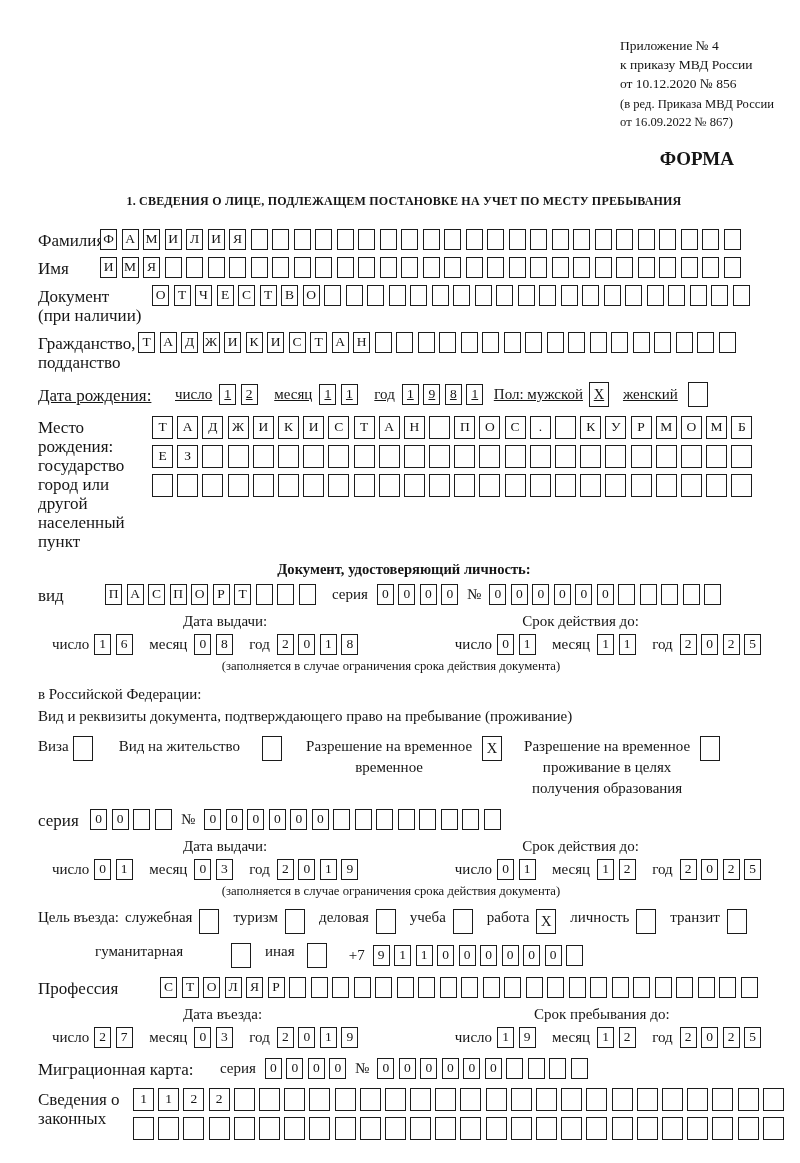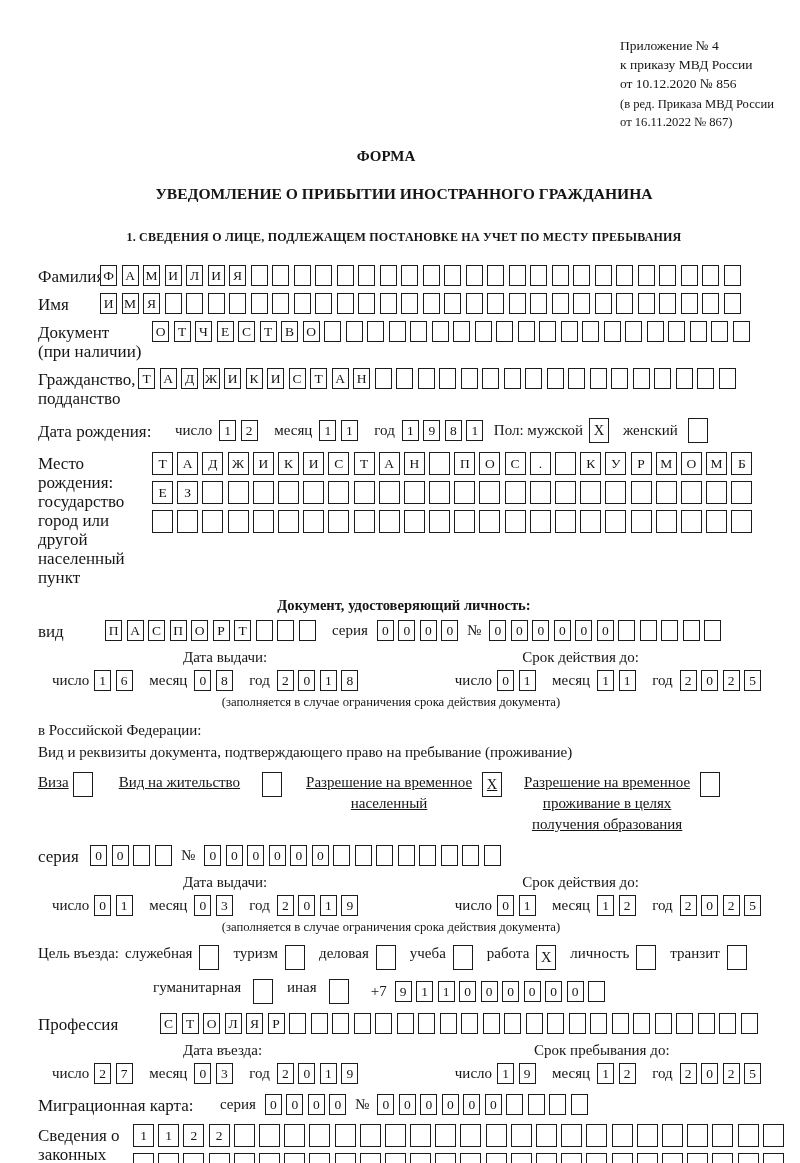--- a/index.html
+++ b/index.html
@@ -4,21 +4,21 @@
 <style>
   html,body{margin:0;padding:0;background:#fff;}
   .page{
     position:relative; width:800px; height:1163px; margin:0 auto; background:#fff;
     box-sizing:border-box; padding:36px 30px 0 38px; overflow:hidden;
     font-family:"Liberation Serif","DejaVu Serif",serif; color:#151515;
   }
   
   .annex{margin-left:582px; font-size:13.5px; line-height:1.42; white-space:nowrap;}
   .annex .amend{font-size:12.6px; margin-top:3px; line-height:1.4;}
-  .form-label{text-align:center; margin:16px 36px 0 0; font-weight:bold; font-size:15px;}
+  .form-label{text-align:right; margin:16px 36px 0 0; font-weight:bold; font-size:19px;}
   
   .title{text-align:center; font-weight:bold; font-size:15.6px; line-height:1.62; margin-top:16px;}
   .title .blank{display:inline-block; width:58px; height:14px; border-bottom:1.8px solid #333; margin-left:9px;}
   .sec-heading{margin-top:24px; font-weight:bold; font-size:12px; text-align:center; white-space:nowrap; letter-spacing:.2px;}
   
   .frow{display:flex; align-items:flex-start; margin-top:7px;}
   .flabel{flex:0 0 auto; font-size:17px; line-height:19px; padding-top:2px;}
   .lw62{width:62px;} .lw100{width:100px;} .lw114{width:114px;} .lw122{width:122px;} .lw95{width:95px;}
   .cells{display:flex; flex-wrap:nowrap;}
   .cell{flex:0 0 auto; width:17px; height:21px; box-sizing:border-box; border:1.5px solid #1c1c1c;
@@ -33,47 +33,46 @@
   .dl0{margin-right:7px;}
   
   .center-bold{text-align:center; font-weight:bold; font-size:14.6px; margin-top:10px;}
   
   .dates-head{display:flex; font-size:15px; margin-top:8px;}
   .dates-row{display:flex; align-items:center; margin-top:4px;}
   .fineprint{font-size:12.7px; text-align:center; padding-right:26px; margin-top:4px;}
   .plain{font-size:15px; margin-top:9px; line-height:1.5;}
   
   .cbrow{display:flex; align-items:flex-start; margin-top:8px; font-size:15px;}
-  .cb-pair{display:flex; align-items:flex-start;text-decoration:underline;}
+  .cb-pair{display:flex; align-items:flex-start;}
   .cb-txt{text-align:center; line-height:21px;}
   .cbrow .checkbox{margin-left:10px;}
   
   .purpose{display:flex; align-items:flex-start; font-size:15px; margin-top:10px;font-family:Liberation Serif, serif;}
   .purpose .checkbox{margin-left:7px;}
   .purpose .item{margin-left:14px; display:flex; align-items:flex-start;}
   .purpose .item:first-child{margin-left:0;}
 </style>
 </head>
 <body>
 
 <div class="page">
 
   <div class="annex">
     <div>Приложение № 4</div>
     <div>к приказу МВД России</div>
     <div>от 10.12.2020 № 856</div>
     <div class="amend">
       <div>(в ред. Приказа МВД России</div>
-      <div>от 16.11.2022 № 867)</div>
+      <div>от 16.09.2022 № 867)</div>
     </div>
   </div>
   <div class="form-label">ФОРМА</div>
 
   <div class="title">
-    <div>УВЕДОМЛЕНИЕ О ПРИБЫТИИ ИНОСТРАННОГО ГРАЖДАНИНА</div>
   </div>
 
   <div class="sec-heading">1. СВЕДЕНИЯ О ЛИЦЕ, ПОДЛЕЖАЩЕМ ПОСТАНОВКЕ НА УЧЕТ ПО МЕСТУ ПРЕБЫВАНИЯ</div>
 
   <div class="frow" style="margin-top:20px;">
     <span class="flabel lw62">Фамилия</span>
     <span class="cells">
         <span class="cell">Ф</span>
         <span class="cell">А</span>
         <span class="cell">М</span>
@@ -210,21 +209,21 @@
         <span class="cell"></span>
         <span class="cell"></span>
         <span class="cell"></span>
         <span class="cell"></span>
         <span class="cell"></span>
         <span class="cell"></span>
         <span class="cell"></span>
       </span>
   </div>
 
-  <div class="frow" style="align-items:center; margin-top:10px;">
+  <div class="frow" style="align-items:center; margin-top:10px;text-decoration:underline;">
     <span class="flabel" style="width:137px;">Дата рождения:</span>
     <span class="t dl0">число</span>
     <span class="cells">
         <span class="cell">1</span>
         <span class="cell">2</span>
       </span>
     <span class="t dl">месяц</span>
     <span class="cells">
         <span class="cell">1</span>
         <span class="cell">1</span>
@@ -422,21 +421,21 @@
       <span class="cb-txt">Виза</span>
       <span class="checkbox" style="margin-left:4px;"></span>
     </span>
     <span class="cb-pair" style="margin-left:26px;">
       <span class="cb-txt">Вид на жительство</span>
       <span class="checkbox" style="margin-left:22px;"></span>
     </span>
     <span class="cb-pair" style="margin-left:24px;">
       <span class="cb-txt">
         <span>Разрешение на временное</span><br>
-        <span>населенный</span>
+        <span>временное</span>
       </span>
       <span class="checkbox">X</span>
     </span>
     <span class="cb-pair" style="margin-left:22px;">
       <span class="cb-txt">
         <span>Разрешение на временное</span><br>
         <span>проживание в целях</span><br>
         <span>получения образования</span>
       </span>
       <span class="checkbox"></span>
@@ -537,21 +536,21 @@
     <span class="item">
       <span>личность</span>
       <span class="checkbox"></span>
     </span>
     <span class="item">
       <span>транзит</span>
       <span class="checkbox"></span>
     </span>
   </div>
   <div class="purpose" style="margin-top:9px; align-items:center;">
-    <span class="item" style="margin-left:115px;">
+    <span class="item" style="margin-left:57px;gap:36px;">
       <span>гуманитарная</span>
       <span class="checkbox" style="margin-left:12px;"></span>
     </span>
     <span class="item">
       <span>иная</span>
       <span class="checkbox" style="margin-left:12px;"></span>
     </span>
     <span style="margin-left:22px; margin-right:8px;">+7</span>
     <span class="cells">
         <span class="cell">9</span>

